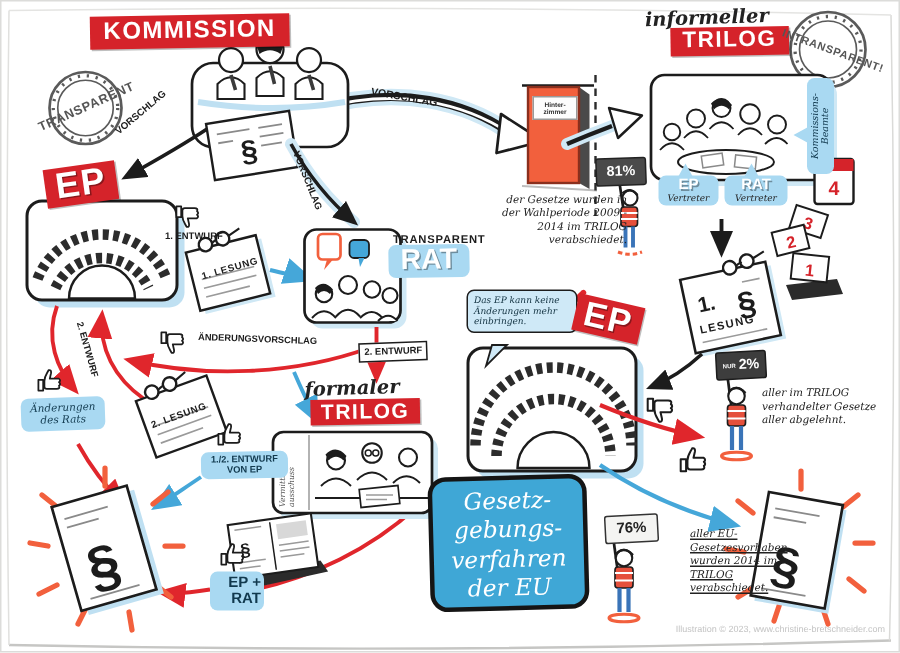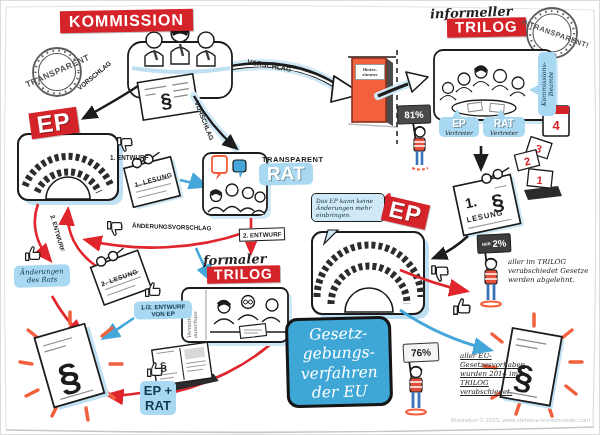--- a/index.html
+++ b/index.html
@@ -348,53 +348,54 @@
 <div class="L hb" style="left:56px;top:214px;font-size:6.2px;transform:rotate(74deg);transform-origin:left top;">2. ENTWURF</div>
 <div class="L hb" style="left:239px;top:228px;font-size:6.3px;background:#fff;border:1.3px solid #1c1c1c;padding:2px 3px;transform:rotate(-2deg);">2. ENTWURF</div>
 
 <div class="L hi" style="left:203px;top:252px;font-size:13px;font-weight:bold;transform:rotate(-2deg);">formaler</div>
 <div class="L red" style="left:207px;top:266px;font-size:14px;padding:1px 7px;transform:rotate(-1deg);">TRILOG</div>
 <div class="L hi" style="left:186px;top:338px;width:46px;font-size:5.2px;transform:rotate(-90deg);transform-origin:left top;color:#555;">Vermittlungs-ausschuss</div>
 
 <div class="L tag hi" style="left:14px;top:265px;width:50px;font-size:7px;padding:3px;transform:rotate(-2deg);text-align:center;">Änderungen des Rats</div>
 <div class="L hb" style="left:100px;top:274px;font-size:6.5px;letter-spacing:.5px;transform:rotate(-20deg);">2. LESUNG</div>
 <div class="L tag hb" style="left:134px;top:301px;width:54px;font-size:6.2px;padding:2px;text-align:center;transform:rotate(-1deg);color:#11394e;">1./2. ENTWURF VON EP</div>
-<div class="L tag hb" style="left:140px;top:381px;width:32px;font-size:13px;padding:2px;text-align:center;color:#11394e;">EP + RAT</div>
+<div class="L tag hb" style="left:140px;top:381px;width:32px;font-size:10px;padding:2px;text-align:right;color:#11394e;">EP + RAT</div>
 
 <div class="L" style="left:286px;top:317px;width:106px;height:90px;background:#3fa7d6;border:3px solid #151515;border-radius:12px;transform:rotate(-1.5deg);color:#fff;text-align:center;padding-top:5px;box-sizing:border-box;">
   <div class="hi" style="font-size:15.5px;color:#fff;line-height:1.25;">Gesetz-</div>
   <div class="hi" style="font-size:15.5px;color:#fff;line-height:1.25;">gebungs-</div>
   <div class="hi" style="font-size:15.5px;color:#fff;line-height:1.25;">verfahren</div>
   <div class="hi" style="font-size:15.5px;color:#fff;line-height:1.25;">der EU</div>
 </div>
 
 <div class="L hi" style="left:311px;top:193px;width:64px;background:#cfe9f7;border:1.4px solid #1c1c1c;border-radius:5px;font-size:6px;padding:3px 4px;color:#10303f;">Das EP kann keine Änderungen mehr einbringen.</div>
 <div class="L red whiteCap" style="left:383px;top:200px;font-size:23px;padding:0 6px;transform:rotate(13deg);">EP</div>
 
 <div class="L sign" style="left:477px;top:234px;width:32px;height:17px;background:#3d3d3d;border:1.5px solid #1c1c1c;color:#fff;transform:rotate(-3deg);">
   <span class="hb" style="font-size:4px;color:#fff;">NUR</span>
   <span class="hb" style="font-size:9.5px;color:#fff;">2%</span>
 </div>
-<div class="L hi" style="left:508px;top:258px;width:84px;font-size:7px;line-height:1.3;">aller im TRILOG verabschiedet Gesetze werden abgelehnt.</div>
+<div class="L hi" style="left:508px;top:258px;width:84px;font-size:7px;line-height:1.3;">aller im TRILOG verhandelter Gesetze aller abgelehnt.</div>
 
 <div class="L hi" style="left:430px;top:5px;font-size:13px;font-weight:bold;transform:rotate(-2deg);">informeller</div>
 <div class="L red" style="left:447px;top:18px;font-size:15px;padding:1px 8px;transform:rotate(-1deg);">TRILOG</div>
 <div class="L stampTxt" style="left:520px;top:28px;width:64px;font-size:7.3px;transform:rotate(20deg);">INTRANSPARENT!</div>
 <div class="L tag hi" style="left:538px;top:116px;width:58px;font-size:6.3px;padding:2px 3px;text-align:center;transform:rotate(-90deg);transform-origin:left top;">Kommissions-Beamte</div>
 
 <div class="L tag" style="left:439px;top:117px;width:40px;padding:1px 0;text-align:center;">
   <span class="hb whiteCap" style="font-size:10px;display:block;">EP</span>
   <span class="hi" style="font-size:6px;display:block;">Vertreter</span>
 </div>
 <div class="L tag" style="left:483px;top:117px;width:42px;padding:1px 0;text-align:center;">
   <span class="hb whiteCap" style="font-size:10px;display:block;">RAT</span>
   <span class="hi" style="font-size:6px;display:block;">Vertreter</span>
 </div>
 
 <div class="L hb" style="left:355px;top:64px;width:26px;font-size:4.4px;background:#fdfdfd;border:1px solid #9a9a9a;padding:2px 1px;text-align:center;color:#333;">Hinter-zimmer</div>
 <div class="L sign hb" style="left:397px;top:105px;width:32px;height:17px;background:#4a4a4a;border:1.4px solid #222;color:#fff;font-size:9.5px;transform:rotate(-2deg);">81%</div>
+<div class="L hi" style="left:334px;top:129px;width:84px;font-size:7px;line-height:1.3;text-align:right;">der Gesetze wurden in der Wahlperiode 2009 - 2014 im TRILOG verabschiedet.</div>
 
 <div class="L sign hb" style="left:403px;top:343px;width:34px;height:17px;background:#f4f4f2;border:1.6px solid #333;color:#222;font-size:10px;transform:rotate(-3deg);">76%</div>
 <div class="L hi" style="left:460px;top:352px;width:72px;font-size:7px;line-height:1.3;text-decoration:underline;">aller EU-Gesetzesvorhaben wurden 2014 im TRILOG verabschiedet.</div>
 
 <div class="L" style="left:350px;top:417px;width:240px;text-align:right;font-size:6px;color:#c4c4c4;">Illustration © 2023, www.christine-bretschneider.com</div>
 
 </div>
 
 </body></html>

